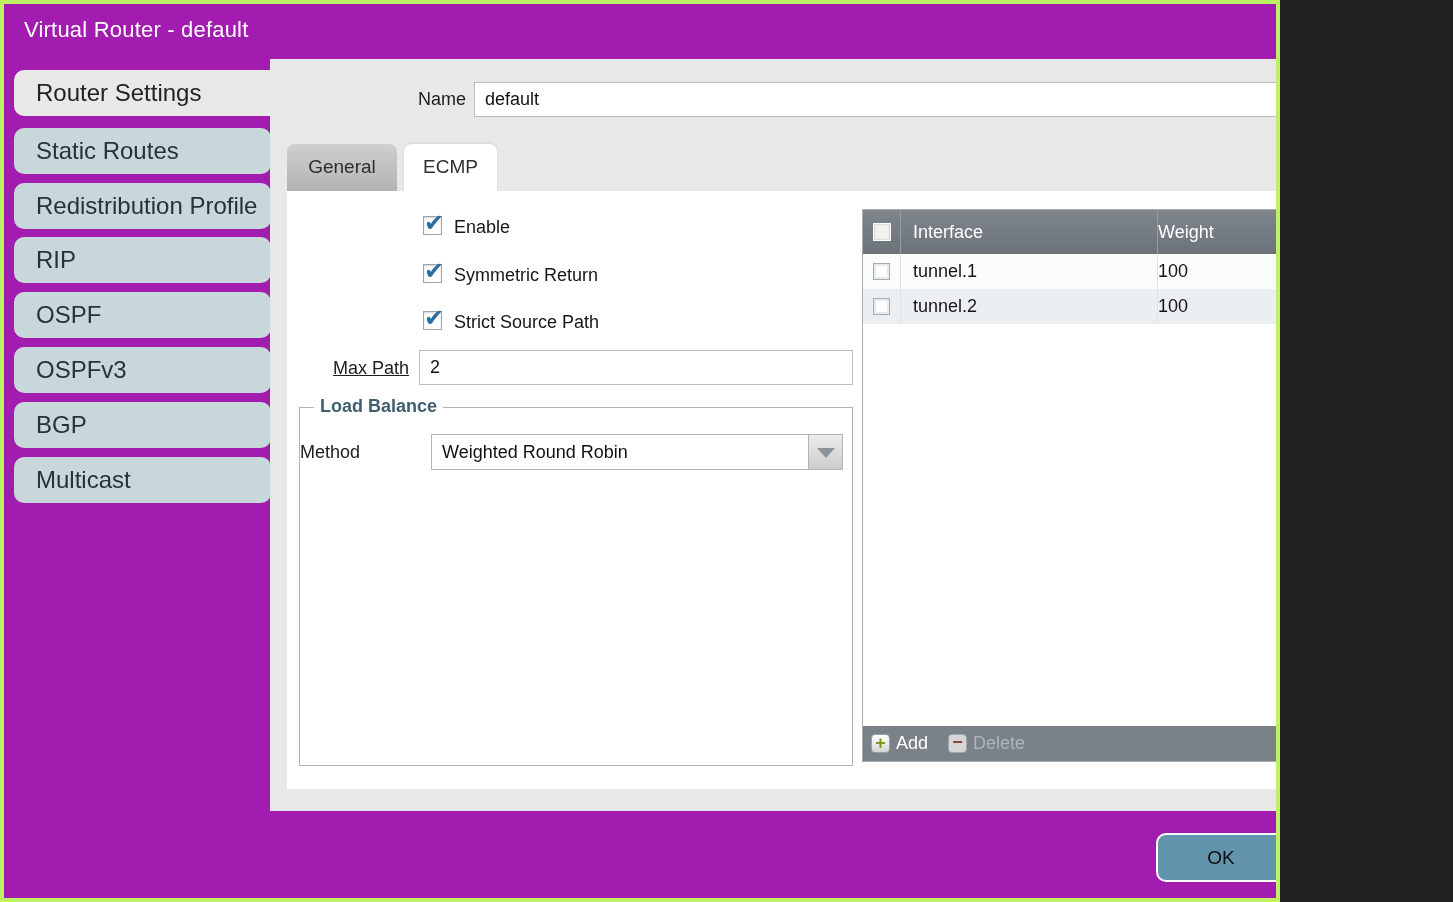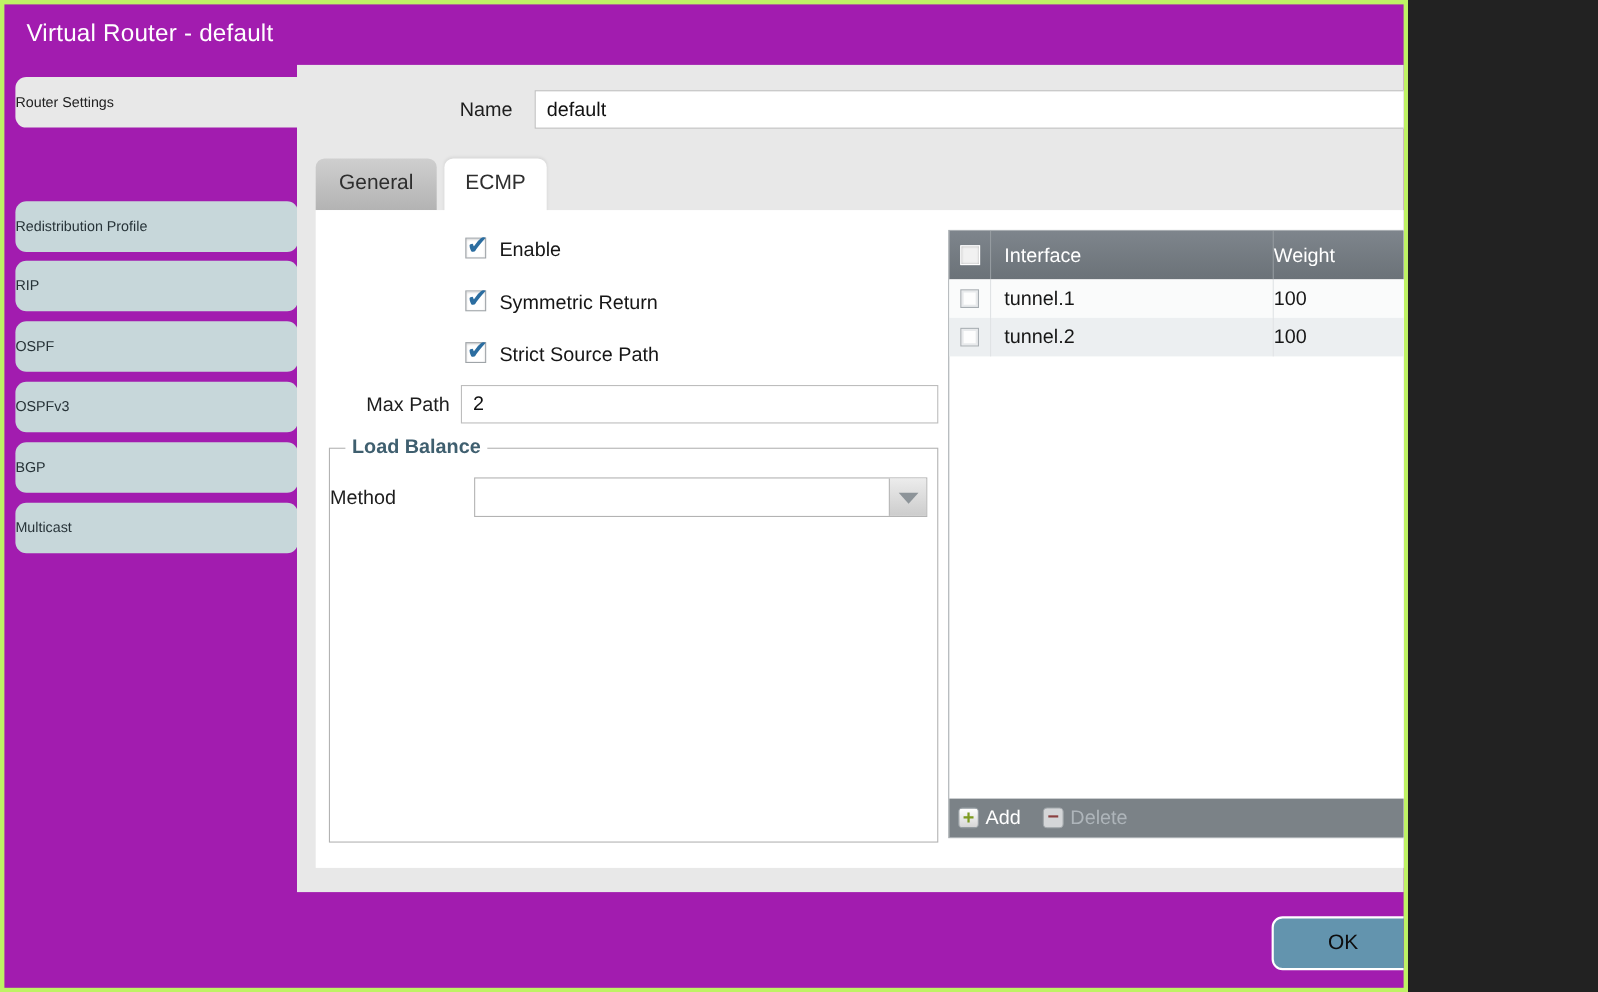--- a/index.html
+++ b/index.html
@@ -13,38 +13,38 @@
   .title { position:absolute; left:20px; top:13px; font-size:22px; color:#ffffff; letter-spacing:.2px; }
   .help-ic { position:absolute; left:1379px; top:10px; width:26px; height:26px; border-radius:50%;
     background:radial-gradient(circle at 35% 30%, #7fc3ea, #1f6ea6 75%);
     border:2px solid #c3ddee; color:#fff; font-weight:bold; font-size:16px;
     text-align:center; line-height:22px; cursor:pointer; }
   .max-ic { position:absolute; left:1418px; top:11px; width:24px; height:24px;
     border:3px solid #ffffff; cursor:pointer; }
   .max-ic .inner { position:absolute; left:4px; top:5px; width:10px; height:8px; background:#d9d9d9; }
   
   .side-item { position:absolute; left:10px; width:257px; height:46px; border-radius:10px;
-    background:#c7d7da; color:#273338; font-size:13px; line-height:46px; cursor:pointer; }
+    background:#c7d7da; color:#273338; font-size:24px; line-height:46px; padding-left:22px; cursor:pointer; }
   .side-item.active { width:266px; background:#e8e8e8; border-radius:10px 0 0 10px; color:#222; }
   
   .main-panel { position:absolute; left:266px; top:55px; width:1179px; height:752px; background:#e8e8e8; }
   .name-label { position:absolute; left:80px; top:30px; width:116px; text-align:right; font-size:18px; color:#1d1d1d; }
   .name-input { position:absolute; left:204px; top:23px; width:958px; height:35px; border:1px solid #bdbdbd;
-    background:#fff; font-size:18px; padding:0 10px; color:#111; font-family:inherit;margin-left:12px; }
+    background:#fff; font-size:18px; padding:0 10px; color:#111; font-family:inherit; }
   .tab { position:absolute; top:85px; height:47px; border-radius:8px 8px 0 0; text-align:center;
     line-height:46px; font-size:19px; color:#2e2e2e; cursor:pointer; }
   .tab.general { left:17px; width:110px; background:linear-gradient(#cfcfcf,#b3b3b3); }
   .tab.ecmp { left:134px; width:93px; height:52px; background:#ffffff; box-shadow:0 -1px 3px rgba(0,0,0,.08); }
   .tab-panel { position:absolute; left:17px; top:132px; width:1147px; height:598px; background:#ffffff; }
   
   .cb { position:absolute; width:19px; height:19px; background:#fff; border:1px solid #9fa4a8;
     box-shadow:inset 0 1px 2px rgba(0,0,0,.18); cursor:pointer; }
   .cb .chk { position:absolute; left:0px; top:-8px; font-size:24px; color:#2b6da0; font-weight:bold; }
   .cb-label { position:absolute; font-size:18px; color:#161616; line-height:20px;text-align:center; }
-  .maxpath-label { position:absolute; left:0px; top:167px; width:122px; text-align:right; font-size:18px; color:#1d1d1d; }
+  .maxpath-label { position:absolute; left:0px; top:167px; width:122px; text-align:right; font-size:18px; color:#1d1d1d;text-decoration:underline; }
   .maxpath-input { position:absolute; left:132px; top:159px; width:434px; height:35px; border:1px solid #bdbdbd;
     background:#fff; font-size:18px; padding:0 10px; color:#111; font-family:inherit; }
   
   .lb-box { position:absolute; left:12px; top:216px; width:554px; height:359px; border:1px solid #b3b3b3; }
   .lb-legend { position:absolute; left:14px; top:-12px; background:#fff; padding:0 6px;
     font-weight:bold; font-size:18px; color:#3f5f6f; }
   .method-label { position:absolute; left:0px; top:34px; width:121px; text-align:left; font-size:18px; color:#1d1d1d; }
   .method-select { position:absolute; left:131px; top:26px; width:412px; height:36px; border:1px solid #b3b3b3;
     background:#fff; cursor:pointer; }
   .method-value { position:absolute; left:10px; top:0; line-height:34px; font-size:18px; color:#111; }
@@ -90,20 +90,21 @@
 
 <div class="window">
 
   <div class="title">Virtual Router - default</div>
   <div class="help-ic">?</div>
   <div class="max-ic">
     <div class="inner"></div>
   </div>
 
   <div class="side-item active" style="top:66px"><span>Router Settings</span></div>
+  <div class="side-item" style="top:124px"><span>Static Routes</span></div>
   <div class="side-item" style="top:179px"><span>Redistribution Profile</span></div>
   <div class="side-item" style="top:233px"><span>RIP</span></div>
   <div class="side-item" style="top:288px"><span>OSPF</span></div>
   <div class="side-item" style="top:343px"><span>OSPFv3</span></div>
   <div class="side-item" style="top:398px"><span>BGP</span></div>
   <div class="side-item" style="top:453px"><span>Multicast</span></div>
 
   <div class="main-panel">
 
     <div class="name-label">Name</div>
@@ -129,20 +130,21 @@
       </div>
       <div class="cb-label" style="left:167px; top:121px">Strict Source Path</div>
 
       <div class="maxpath-label">Max Path</div>
       <input class="maxpath-input" type="text" value="2" style="">
 
       <div class="lb-box">
         <div class="lb-legend">Load Balance</div>
         <div class="method-label">Method</div>
         <div class="method-select">
+          <div class="method-value">Weighted Round Robin</div>
           <div class="method-arrow-btn">
             <div class="tri"></div>
           </div>
         </div>
       </div>
 
       <div class="etable">
         <div class="thead">
           <div class="col-cb">
             <div class="hdr-cb"></div>

